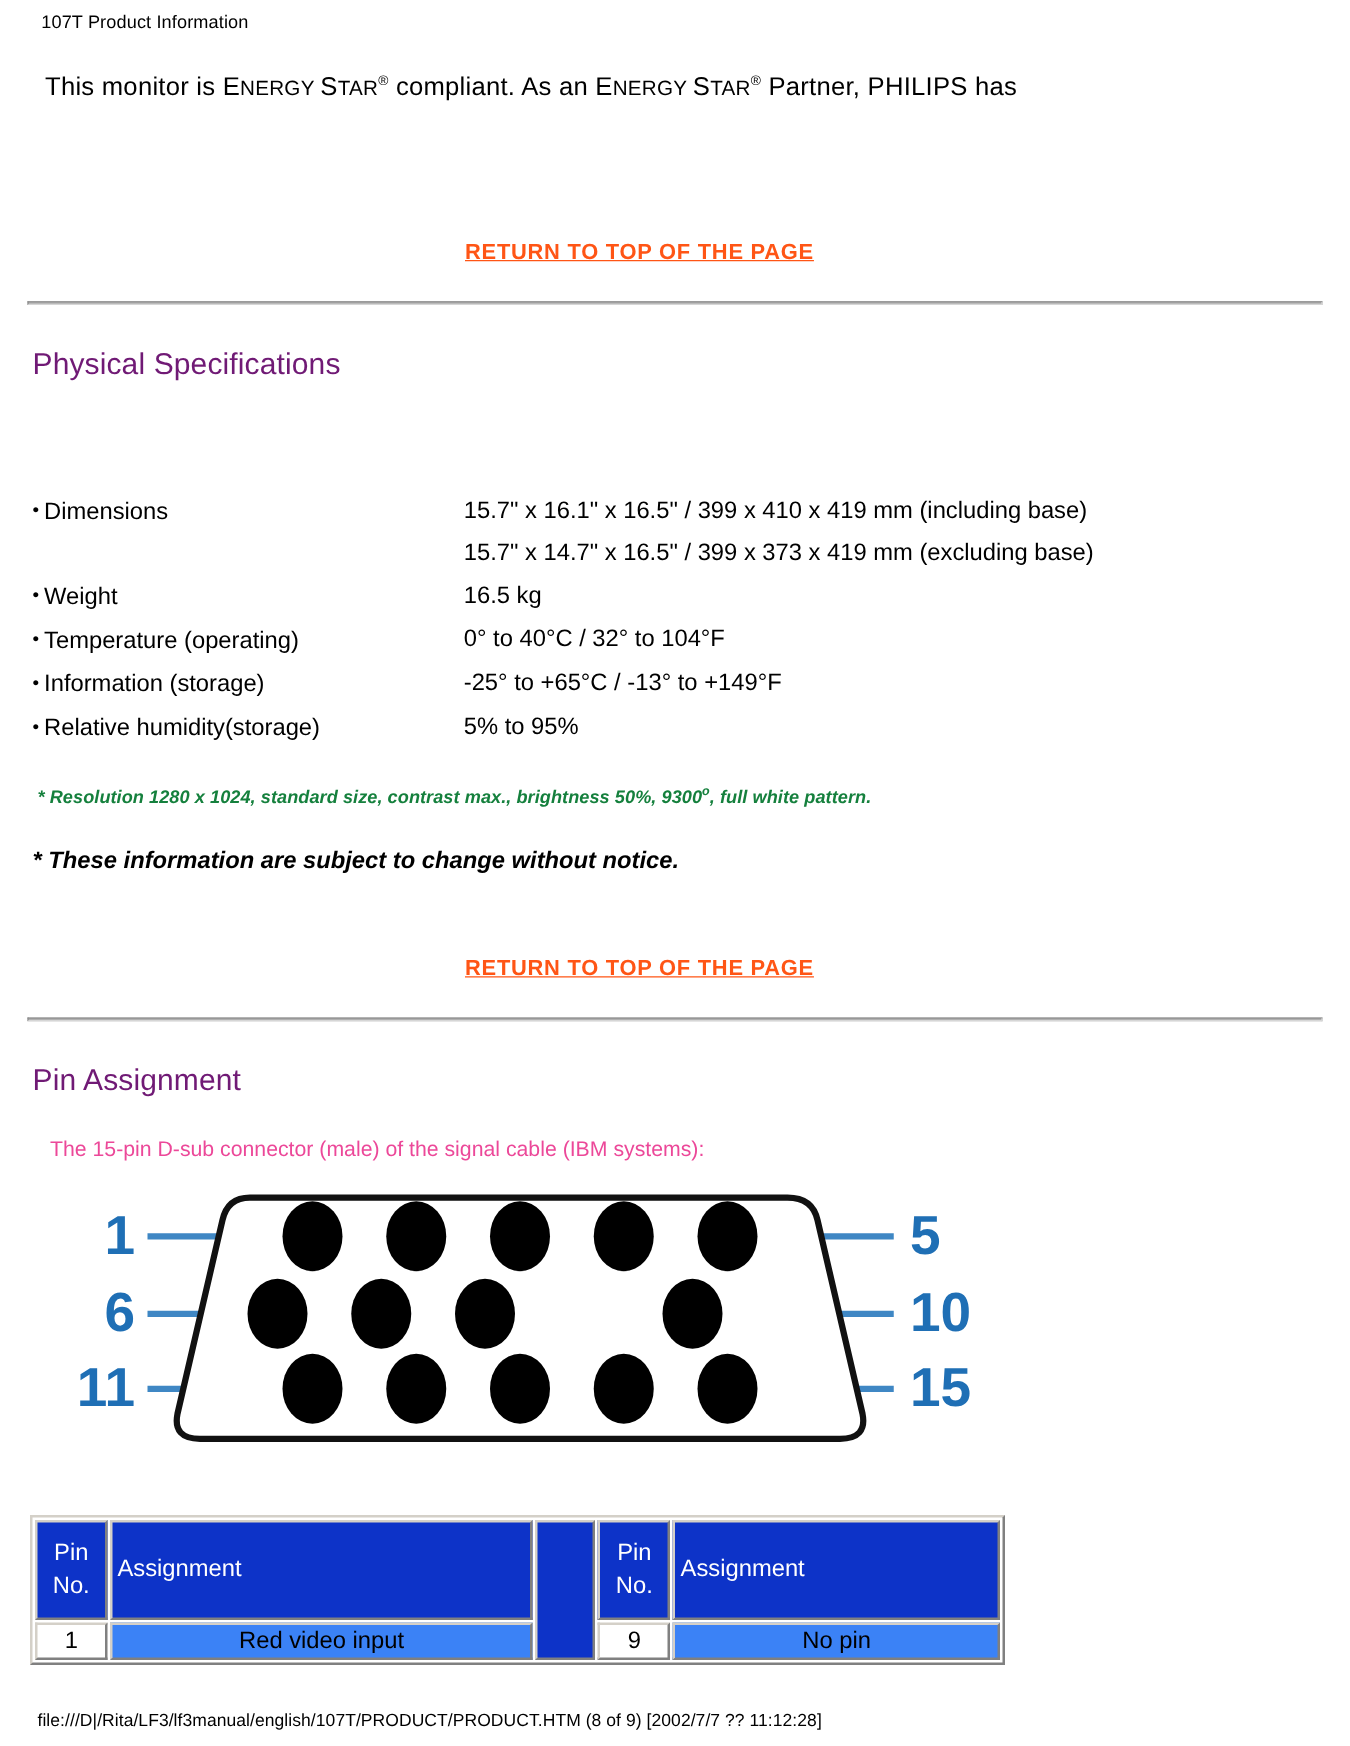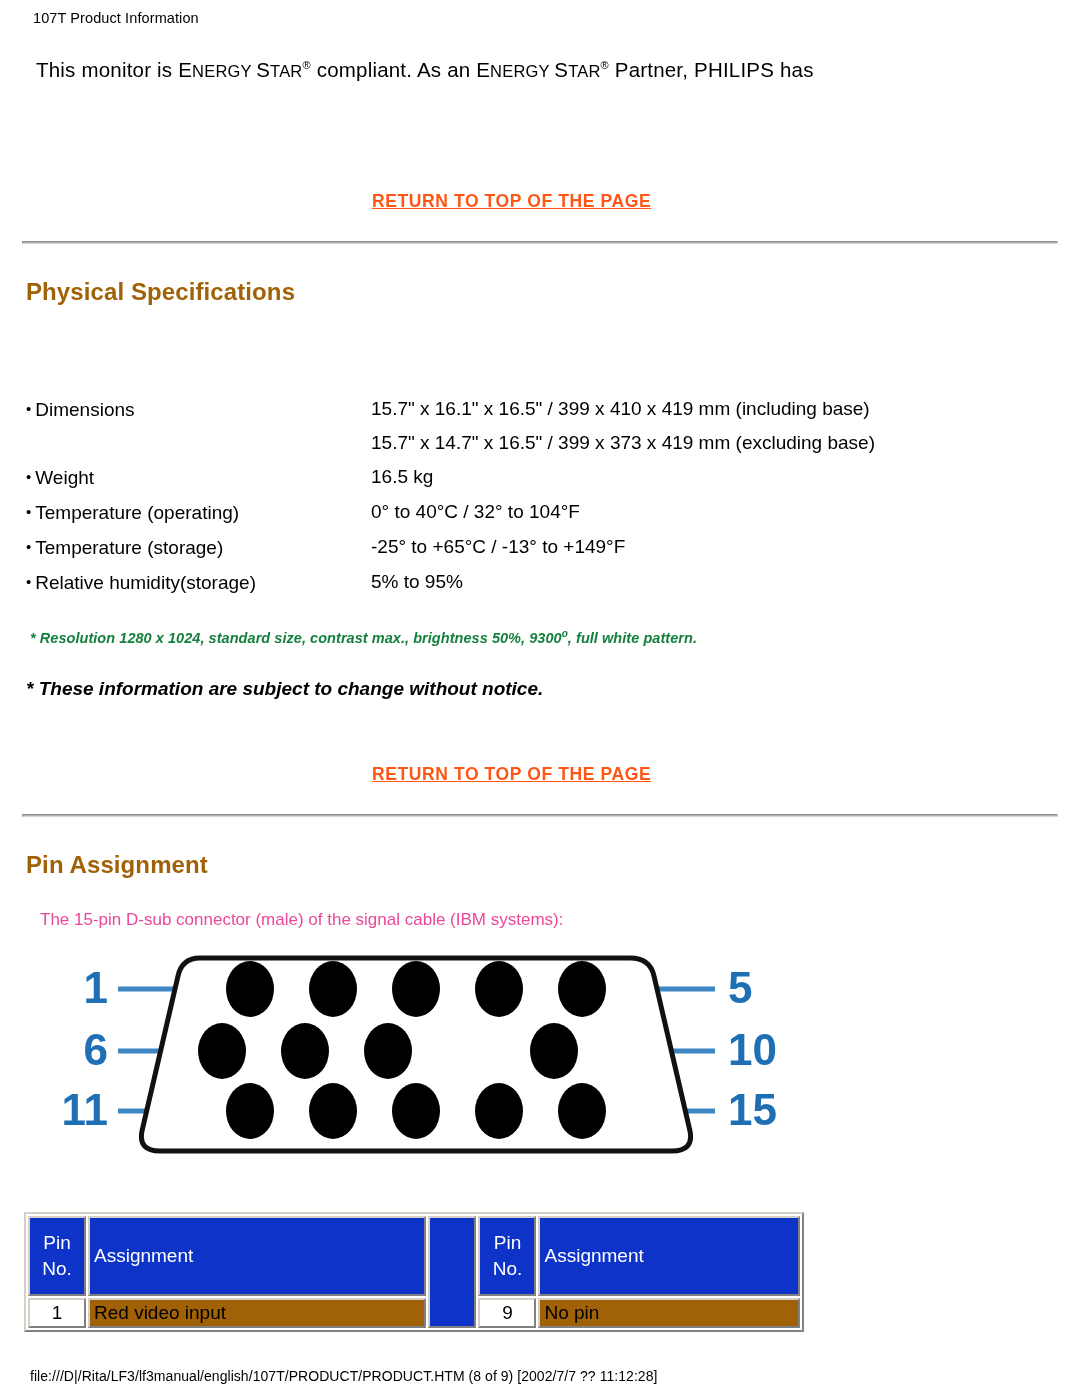--- a/index.html
+++ b/index.html
@@ -82,22 +82,22 @@
     background: #b0b0b0;
     box-sizing: border-box;
   }
   #hr-1 { top: 241px; }
   #hr-2 { top: 814px; }
 
   
   .section-heading {
     position: absolute;
     font-size: 24px;
-    font-weight: bold;
-    color: #a16207;
+    font-weight: normal;
+    color: #701a75;
     letter-spacing: 0.1px;
   }
   #heading-physical { left: 26px; top: 278px; }
   #heading-pin      { left: 26px; top: 851px; }
 
   
   .spec-table {
     position: absolute;
     left: 26px;
     top: 392px;
@@ -195,23 +195,23 @@
     text-align: center;
     padding: 12px 2px;
   }
   table.pin-table td.num {
     text-align: center;
     width: 46px;
     color: #000;
     background: #fff;
   }
   table.pin-table td.assign {
-    text-align: left;
-    color: #000;
-    background: #a16207;
+    text-align: center;
+    color: #000;
+    background: #3b82f6;
   }
   table.pin-table td.divider {
     background: #0d33c8;
     width: 36px;
     border-color: #d4d0c8 #808080 #808080 #d4d0c8;
   }
 
   
   .doc-footer {
     position: absolute;
@@ -256,21 +256,21 @@
             <div>16.5 kg</div>
           </td>
       </tr>
       <tr>
         <td class="spec-label"><span class="bullet">•</span><span>Temperature (operating)</span></td>
         <td class="spec-value">
             <div>0° to 40°C / 32° to 104°F</div>
           </td>
       </tr>
       <tr>
-        <td class="spec-label"><span class="bullet">•</span><span>Temperature (storage)</span></td>
+        <td class="spec-label"><span class="bullet">•</span><span>Information (storage)</span></td>
         <td class="spec-value">
             <div>-25° to +65°C / -13° to +149°F</div>
           </td>
       </tr>
       <tr>
         <td class="spec-label"><span class="bullet">•</span><span>Relative humidity(storage)</span></td>
         <td class="spec-value">
             <div>5% to 95%</div>
           </td>
       </tr>

